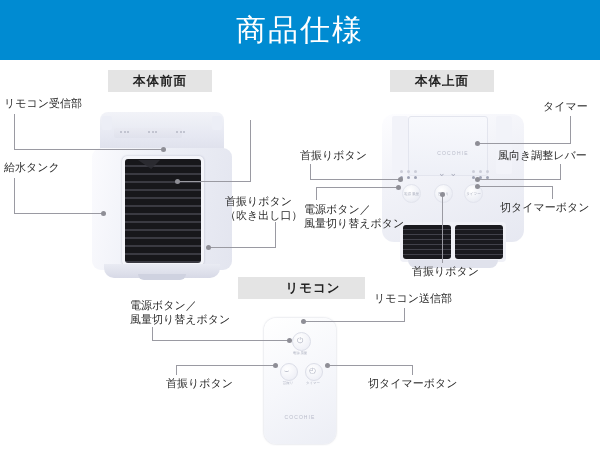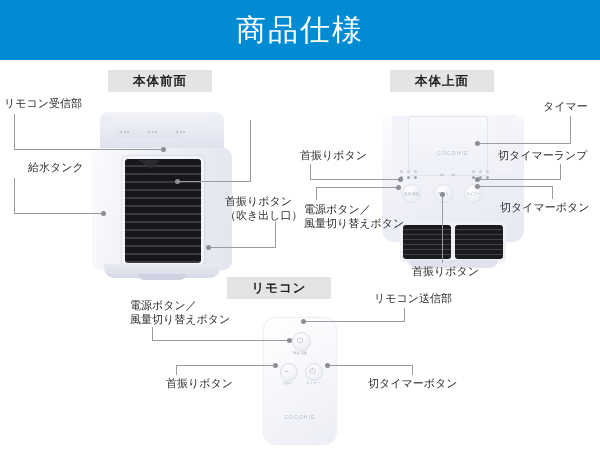--- a/index.html
+++ b/index.html
@@ -24,21 +24,21 @@
 
   
   .chip{
     position:absolute;background:#e4e4e4;color:#222;
     font-size:12.5px;font-weight:bold;
     display:flex;align-items:center;justify-content:center;
     letter-spacing:1px;
   }
   #chip-front{left:108px;top:70px;width:104px;height:22px;}
   #chip-top{left:390px;top:70px;width:104px;height:22px;}
-  #chip-remote{left:227px;top:277px;width:104px;height:22px;}
+  #chip-remote{left:238px;top:277px;width:104px;height:22px;padding-left:23px;}
 
   
   .lbl{
     position:absolute;font-size:11px;line-height:14px;color:#2b2b2b;
     white-space:pre;
   }
 
   
   .ln{position:absolute;background:#9a9aa2;}
   .ln.h{height:1px;}
@@ -219,21 +219,21 @@
     <div class="fu-vane"></div>
     <div class="fu-base"></div>
     <div class="fu-foot"></div>
   </div>
 
   <div class="lbl" style="left:4px;top:96px;">リモコン受信部</div>
   <div class="ln v" style="left:14px;top:114px;height:36px;"></div>
   <div class="ln h" style="left:14px;top:149px;width:150px;"></div>
   <div class="dot" style="left:161px;top:147px;"></div>
 
-  <div class="lbl" style="left:4px;top:160px;margin-left:24px;">給水タンク</div>
+  <div class="lbl" style="left:4px;top:160px;">給水タンク</div>
   <div class="ln v" style="left:14px;top:178px;height:36px;"></div>
   <div class="ln h" style="left:14px;top:213px;width:90px;"></div>
   <div class="dot" style="left:101px;top:211px;"></div>
 
   <div class="ln v" style="left:250px;top:120px;height:62px;"></div>
   <div class="ln h" style="left:178px;top:181px;width:73px;"></div>
   <div class="dot" style="left:175px;top:179px;"></div>
 
   <div class="lbl" style="left:225px;top:194px;"><span>首振りボタン
 （吹き出し口）</span></div>
@@ -276,21 +276,21 @@
     <div class="tu-grille" id="tu-grilleL"></div>
     <div class="tu-grille" id="tu-grilleR"></div>
     <div class="tu-base"></div>
   </div>
 
   <div class="lbl" style="left:543px;top:99px;">タイマー</div>
   <div class="ln v" style="left:570px;top:116px;height:28px;"></div>
   <div class="ln h" style="left:478px;top:143px;width:93px;"></div>
   <div class="dot" style="left:475px;top:141px;"></div>
 
-  <div class="lbl" style="left:498px;top:148px;">切タイマーランプ</div>
+  <div class="lbl" style="left:498px;top:148px;">風向き調整レバー</div>
   <div class="ln v" style="left:560px;top:164px;height:16px;"></div>
   <div class="ln h" style="left:478px;top:179px;width:83px;"></div>
   <div class="dot" style="left:475px;top:177px;"></div>
 
   <div class="lbl" style="left:500px;top:200px;">切タイマーボタン</div>
   <div class="ln v" style="left:552px;top:186px;height:13px;"></div>
   <div class="ln h" style="left:478px;top:186px;width:75px;"></div>
   <div class="dot" style="left:475px;top:184px;"></div>
 
   <div class="lbl" style="left:300px;top:148px;">首振りボタン</div>

